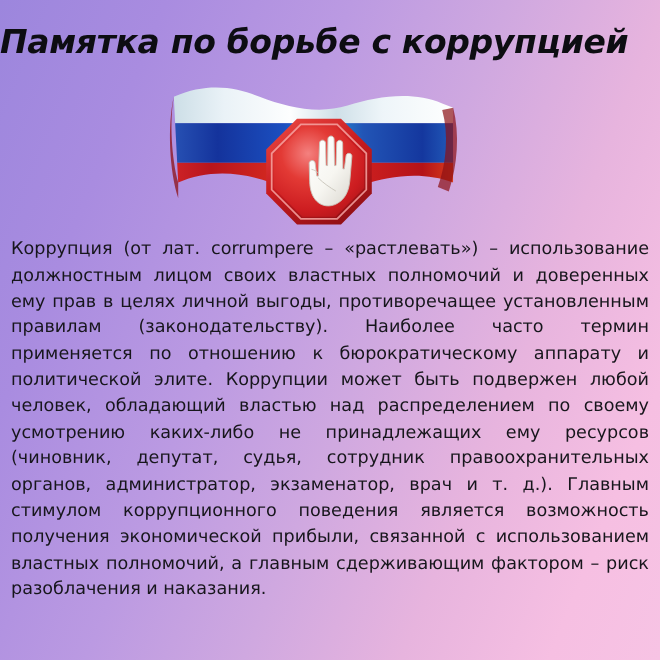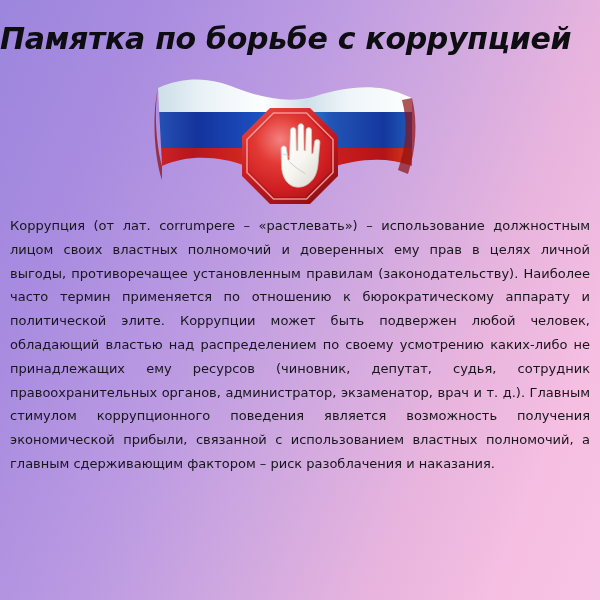--- a/index.html
+++ b/index.html
@@ -66,21 +66,21 @@
 
   
   .body-text {
     position: absolute;
     top: 214px;
     left: 10px;
     width: 580px;
     text-align: justify;
     text-justify: inter-word;
     font-family: "DejaVu Sans", "Liberation Sans", sans-serif;
-    font-size: 13px;
+    font-size: 16px;
     line-height: 23.8px;
     color: #17161c;
     hyphens: none;
   }
   .body-text p {
     margin: 0;
   }
 </style>
 </head>
 <body>

